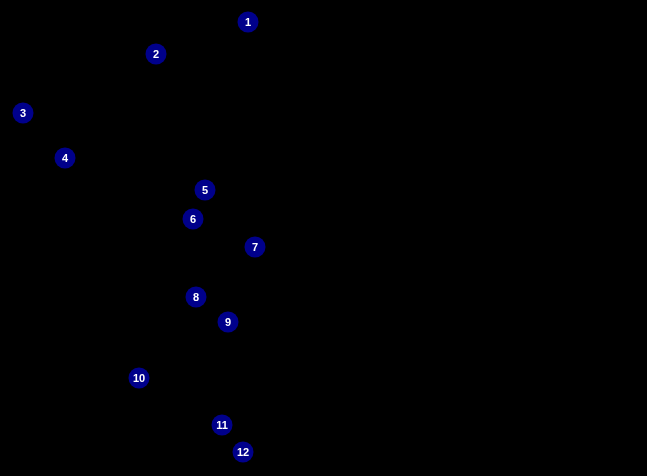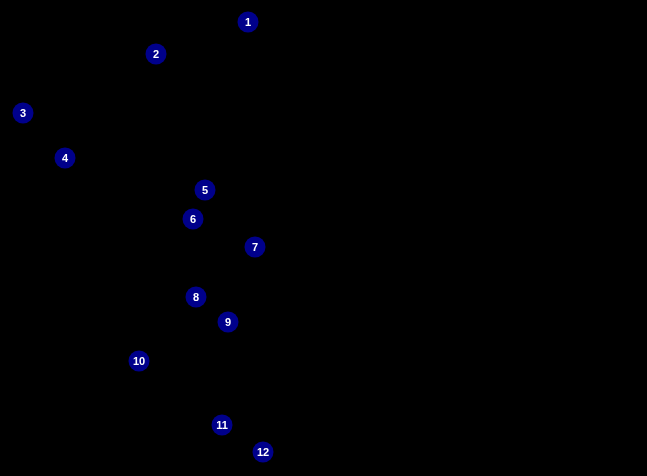--- a/index.html
+++ b/index.html
@@ -44,16 +44,16 @@
 <div id="diagram-canvas" style="background: rgb(0, 0, 0);">
     <div class="marker" style="left: 248px; top: 22px; background: rgb(0, 0, 139); color: rgb(255, 255, 255);">1</div>
     <div class="marker" style="left: 156px; top: 54px; background: rgb(0, 0, 139); color: rgb(255, 255, 255);">2</div>
     <div class="marker" style="left: 23px; top: 113px; background: rgb(0, 0, 139); color: rgb(255, 255, 255);">3</div>
     <div class="marker" style="left: 65px; top: 158px; background: rgb(0, 0, 139); color: rgb(255, 255, 255);">4</div>
     <div class="marker" style="left: 205px; top: 190px; background: rgb(0, 0, 139); color: rgb(255, 255, 255);">5</div>
     <div class="marker" style="left: 193px; top: 219px; background: rgb(0, 0, 139); color: rgb(255, 255, 255);">6</div>
     <div class="marker" style="left: 255px; top: 247px; background: rgb(0, 0, 139); color: rgb(255, 255, 255);">7</div>
     <div class="marker" style="left: 196px; top: 297px; background: rgb(0, 0, 139); color: rgb(255, 255, 255);">8</div>
     <div class="marker" style="left: 228px; top: 322px; background: rgb(0, 0, 139); color: rgb(255, 255, 255);">9</div>
-    <div class="marker" style="left: 139px; top: 361px; background: rgb(0, 0, 139); color: rgb(255, 255, 255);">10</div>
+    <div class="marker" style="left: 139px; top: 378px; background: rgb(0, 0, 139); color: rgb(255, 255, 255);">10</div>
     <div class="marker" style="left: 174px; top: 425px; background: rgb(0, 0, 139); color: rgb(255, 255, 255); margin-left: 48px;">11</div>
-    <div class="marker" style="left: 243px; top: 452px; background: rgb(0, 0, 139); color: rgb(255, 255, 255); margin-left: 20px;">12</div>
+    <div class="marker" style="left: 243px; top: 452px; background: rgb(0, 0, 139); color: rgb(255, 255, 255);">12</div>
   </div>
 
 </body></html>

